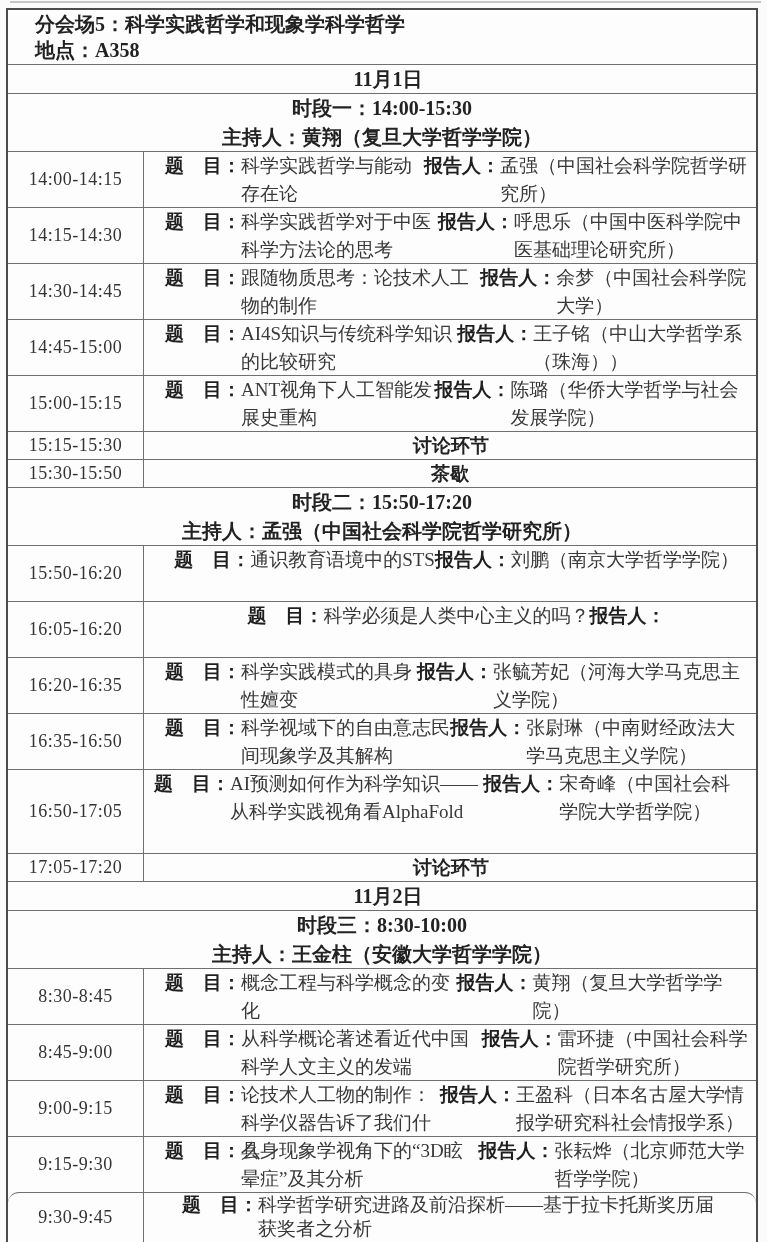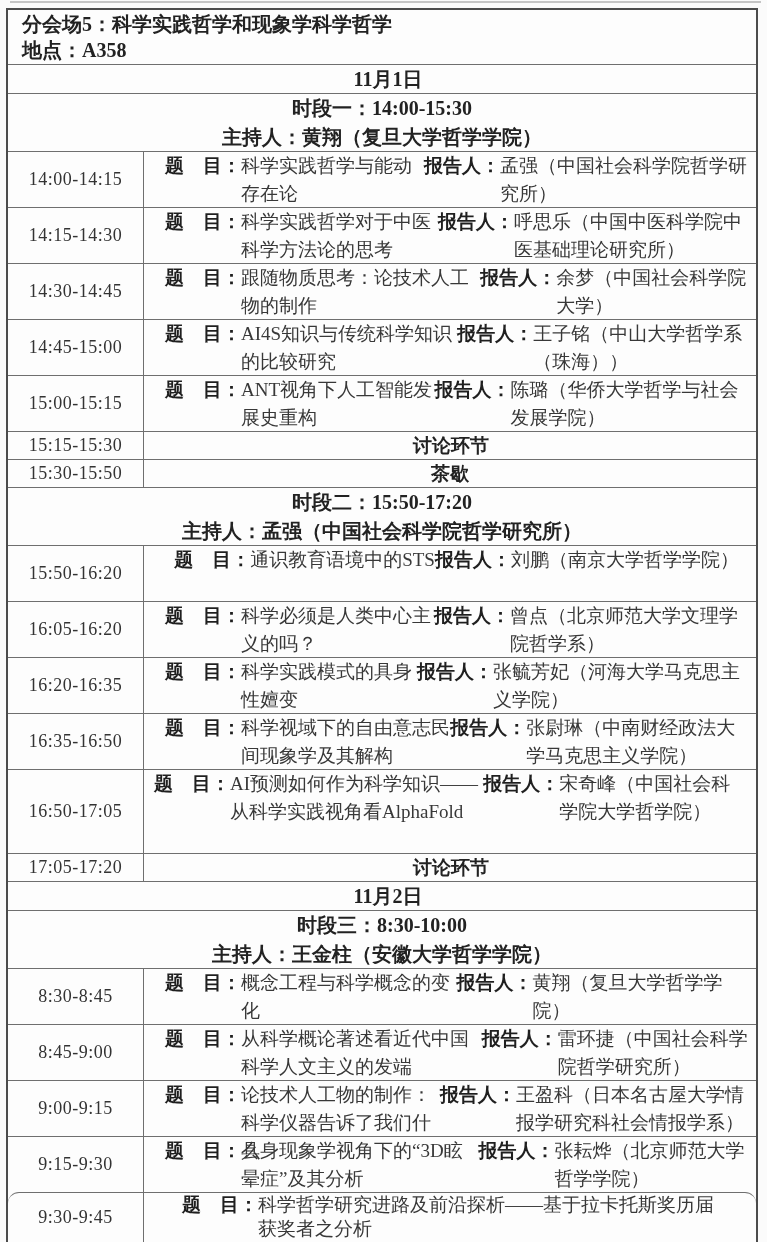--- a/index.html
+++ b/index.html
@@ -18,21 +18,21 @@
   }
   .tbl {
     position: absolute; left: 6px; top: 8px; width: 748px;
     border: 2px solid #4c4c4c;
     border-bottom: 3px solid #1c1c1c;
     background: #fdfdfd;
   }
   .row { display: flex; box-sizing: border-box; border-top: 1px solid #6f6f6f; align-items: stretch; }
   .row:first-child { border-top: none; }
 
-  .r-head   { height: 54px; flex-direction: column; justify-content: center; padding-left: 14px; }
+  .r-head   { height: 54px; flex-direction: column; justify-content: center; padding-left: 14px; margin-left: 13px; }
   .r-head .hline { line-height: 26px; font-size: 20px; font-weight: bold; color: #222; }
   .r-date   { height: 29px; padding-left: 12px; }
   .r-sess   { height: 58px; flex-direction: column; justify-content: center; }
   .r-talk   { height: 56px; gap: 11px; }
   .r-talk3  { height: 84px; }
   .r-note   { height: 28px; }
   .r-last   { height: 50px; overflow: hidden; border-radius: 11px; }
 
   .c-full {
     flex: 1; display: flex; align-items: center; justify-content: center;
@@ -189,21 +189,20 @@
 
     <div class="row r-talk">
       <div class="c-time">16:05-16:20</div>
       <div class="c-body">
         <div class="line">
             <span class="lbl">题　目：</span>
             <span class="txt">科学必须是人类中心主义的吗？</span>
           </div>
         <div class="line">
             <span class="lbl">报告人：</span>
-            <span class="txt">曾点（北京师范大学文理学院哲学系）</span>
           </div>
       </div>
     </div>
 
     <div class="row r-talk">
       <div class="c-time">16:20-16:35</div>
       <div class="c-body">
         <div class="line">
             <span class="lbl">题　目：</span>
             <span class="txt">科学实践模式的具身性嬗变</span>

